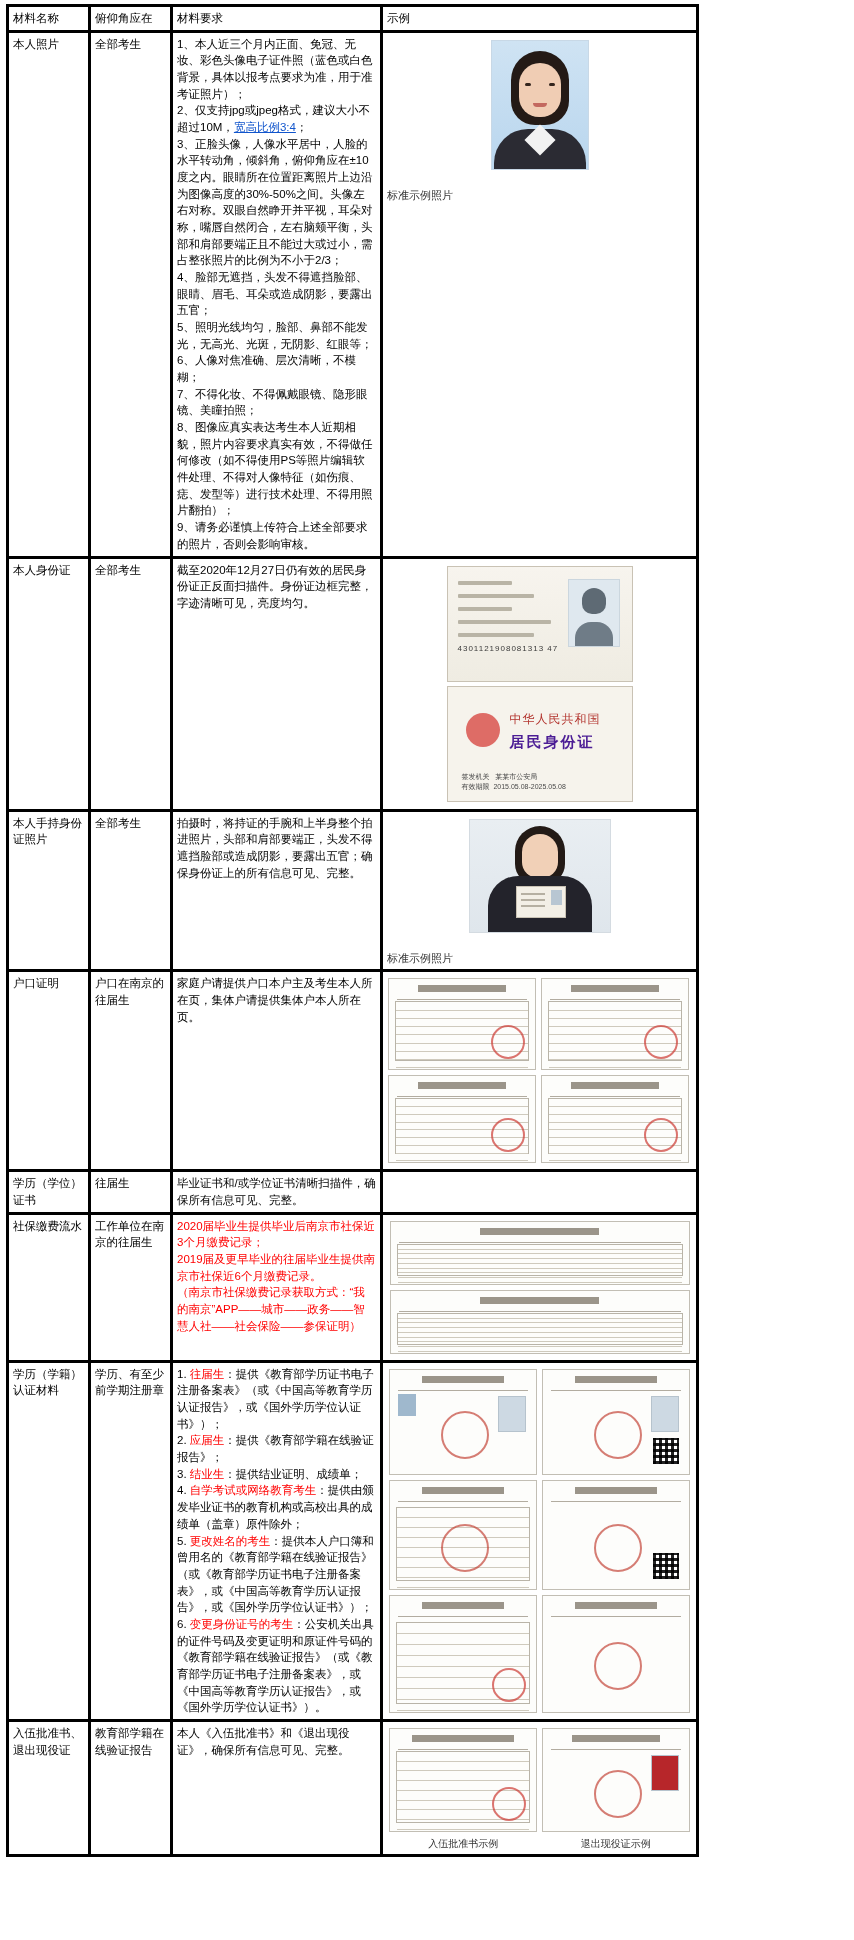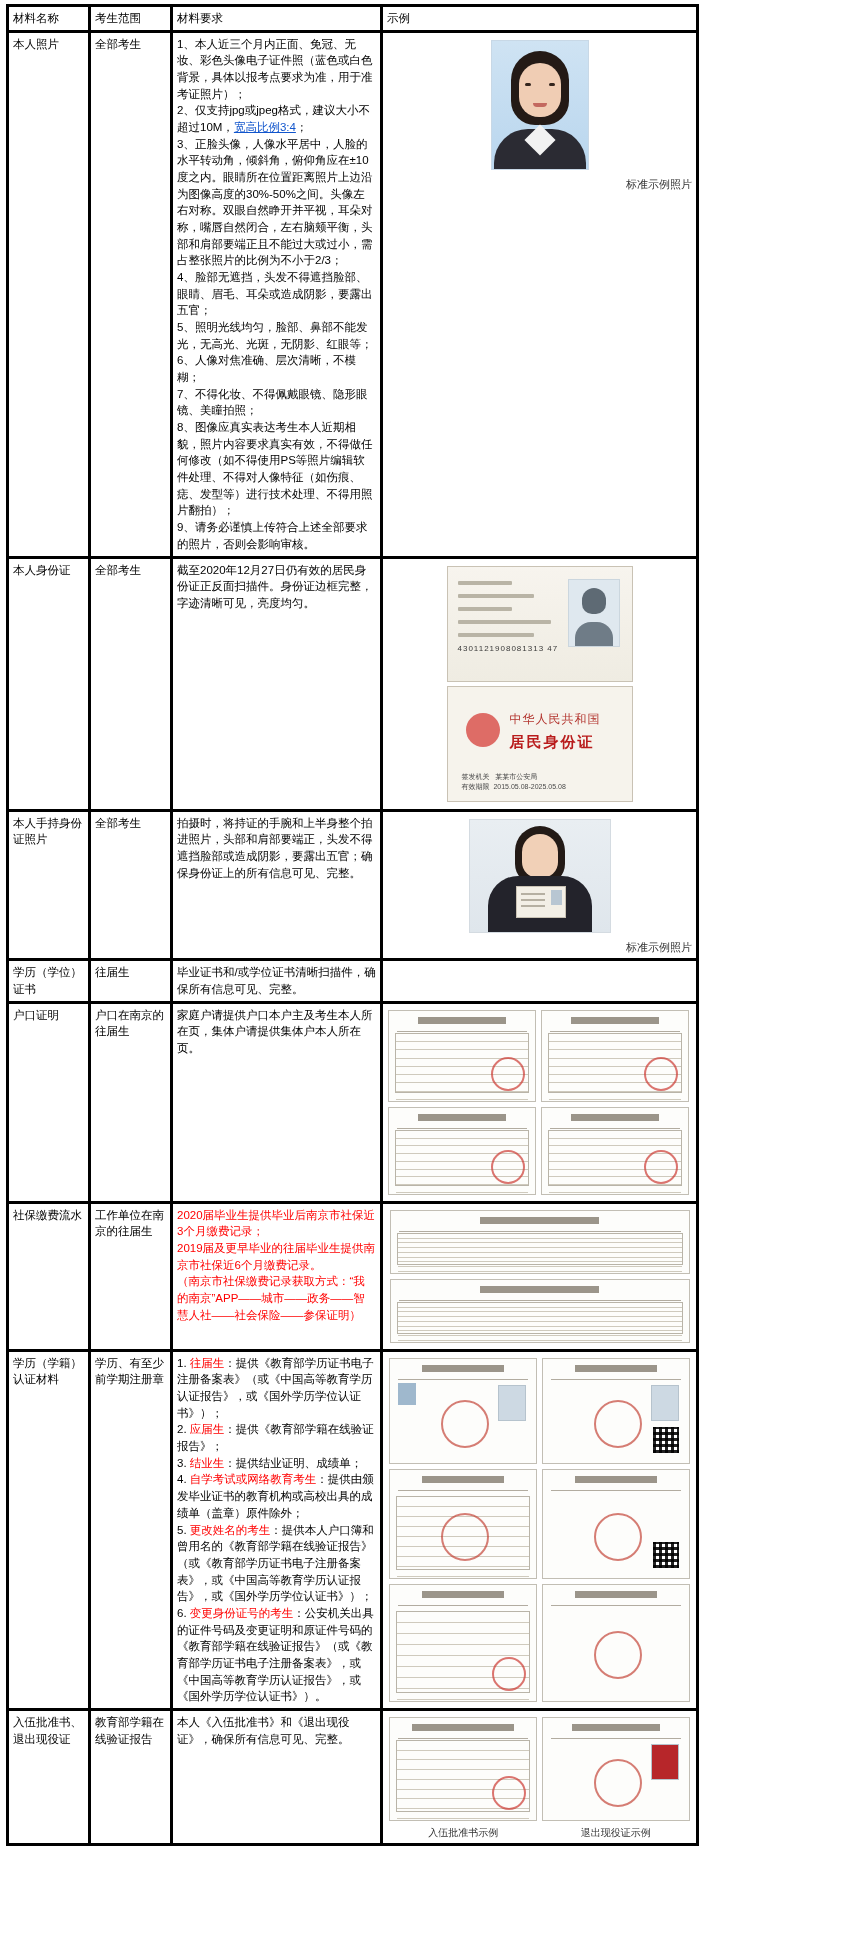--- a/index.html
+++ b/index.html
@@ -51,22 +51,22 @@
     color: #1155cc;
     text-decoration: underline;
   }
   .sample-cell {
     text-align: center;
     padding: 6px 4px;
   }
   .caption {
     font-size: 11px;
     color: #333;
-    text-align: right;
-    margin-top: 7px;
+    text-align: left;
+    margin-top: 18px;
   }
   
   .idphoto {
     width: 96px;
     height: 128px;
     margin: 4px auto 0 auto;
     background: linear-gradient(#cfe3f3, #b9d6ee);
     position: relative;
     overflow: hidden;
     border: 1px solid #c8d8e6;
@@ -193,21 +193,21 @@
     position: absolute;
     left: 62px; top: 24px;
     font-size: 12px;
     color: #b3352f;
     letter-spacing: 1px;
   }
   .idcard.back .t2 {
     position: absolute;
     left: 62px; top: 44px;
     font-size: 15px;
-    color: #b91c1c;
+    color: #4c1d95;
     letter-spacing: 2px;
     font-weight: bold;
   }
   .idcard.back .foot {
     position: absolute;
     left: 14px; bottom: 8px;
     font-size: 7px;
     color: #4a4a4a;
     line-height: 1.5;
   }
@@ -339,21 +339,21 @@
   <table class="doc">
     <colgroup>
       <col class="c1">
         <col class="c2">
         <col class="c3">
         <col class="c4">
     </colgroup>
     <tbody>
       <tr class="hdr">
         <td>材料名称</td>
-        <td>考生范围</td>
+        <td>俯仰角应在</td>
         <td>材料要求</td>
         <td>示例</td>
       </tr>
 
       <tr>
         <td>本人照片</td>
         <td>全部考生</td>
         <td class="req"><span>1、本人近三个月内正面、免冠、无妆、彩色头像电子证件照（蓝色或白色背景，具体以报考点要求为准，用于准考证照片）；
 2、仅支持jpg或jpeg格式，建议大小不超过10M，</span><span class="blue">宽高比例3:4</span><span>；
 3、正脸头像，人像水平居中，人脸的水平转动角，倾斜角，俯仰角应在±10度之内。眼睛所在位置距离照片上边沿为图像高度的30%-50%之间。头像左右对称。双眼自然睁开并平视，耳朵对称，嘴唇自然闭合，左右脑颊平衡，头部和肩部要端正且不能过大或过小，需占整张照片的比例为不小于2/3；
@@ -420,27 +420,20 @@
               <div class="mline" style="top:12px"></div>
               <div class="mline" style="top:18px"></div>
             </div>
           </div>
           <div class="caption">标准示例照片</div>
         </td>
       </tr>
 
 
       <tr>
-        <td>学历（学位）证书</td>
-        <td>往届生</td>
-        <td class="req"><span>毕业证书和/或学位证书清晰扫描件，确保所有信息可见、完整。</span></td>
-        <td class="sample-cell"></td>
-      </tr>
-
-      <tr>
         <td>户口证明</td>
         <td>户口在南京的往届生</td>
         <td class="req"><span>家庭户请提供户口本户主及考生本人所在页，集体户请提供集体户本人所在页。</span></td>
         <td class="sample-cell">
           <div class="thumbrow">
             <div class="docthumb" style="width:148px;height:92px">
               <div class="title"></div>
                 <div class="hdrline"></div>
               <div class="grid">
                   <div class="r"></div>
@@ -494,20 +487,27 @@
                   <div class="r"></div>
                   <div class="r"></div>
                   <div class="r"></div>
                   <div class="r"></div>
                   <div class="r"></div>
                 </div>
               <div class="stamp"></div>
             </div>
           </div>
         </td>
+      </tr>
+
+      <tr>
+        <td>学历（学位）证书</td>
+        <td>往届生</td>
+        <td class="req"><span>毕业证书和/或学位证书清晰扫描件，确保所有信息可见、完整。</span></td>
+        <td class="sample-cell"></td>
       </tr>
 
       <tr>
         <td>社保缴费流水</td>
         <td>工作单位在南京的往届生</td>
         <td class="req"><span class="red">2020届毕业生提供毕业后南京市社保近3个月缴费记录；
 2019届及更早毕业的往届毕业生提供南京市社保近6个月缴费记录。
 （南京市社保缴费记录获取方式：“我的南京”APP——城市——政务——智慧人社——社会保险——参保证明）</span></td>
         <td class="sample-cell">
           <div class="thumbrow center">

